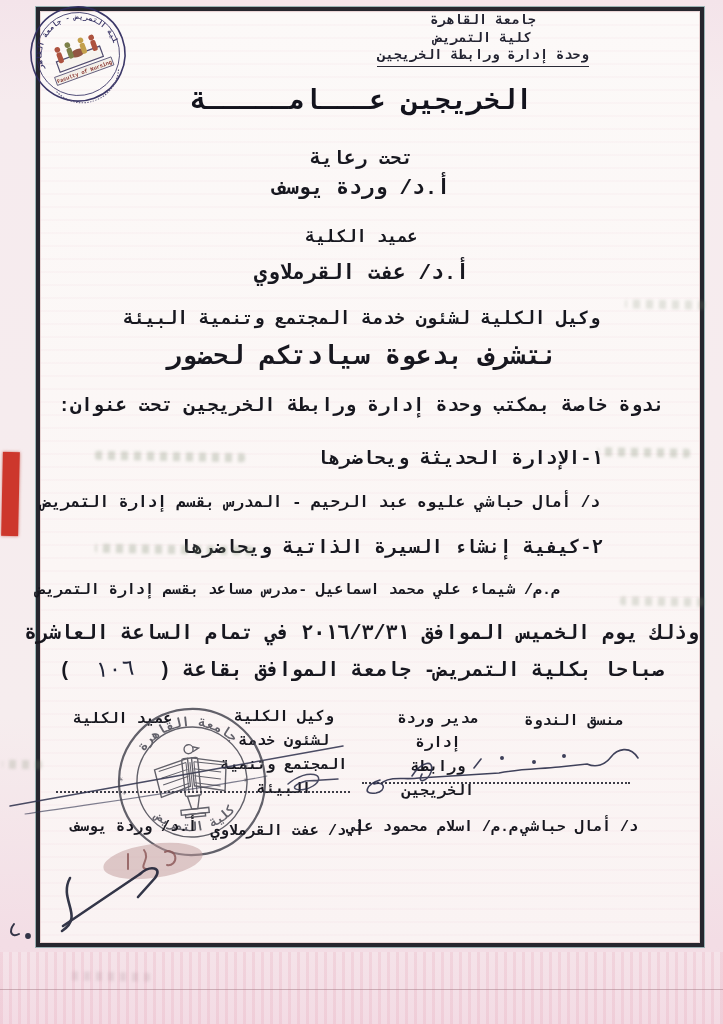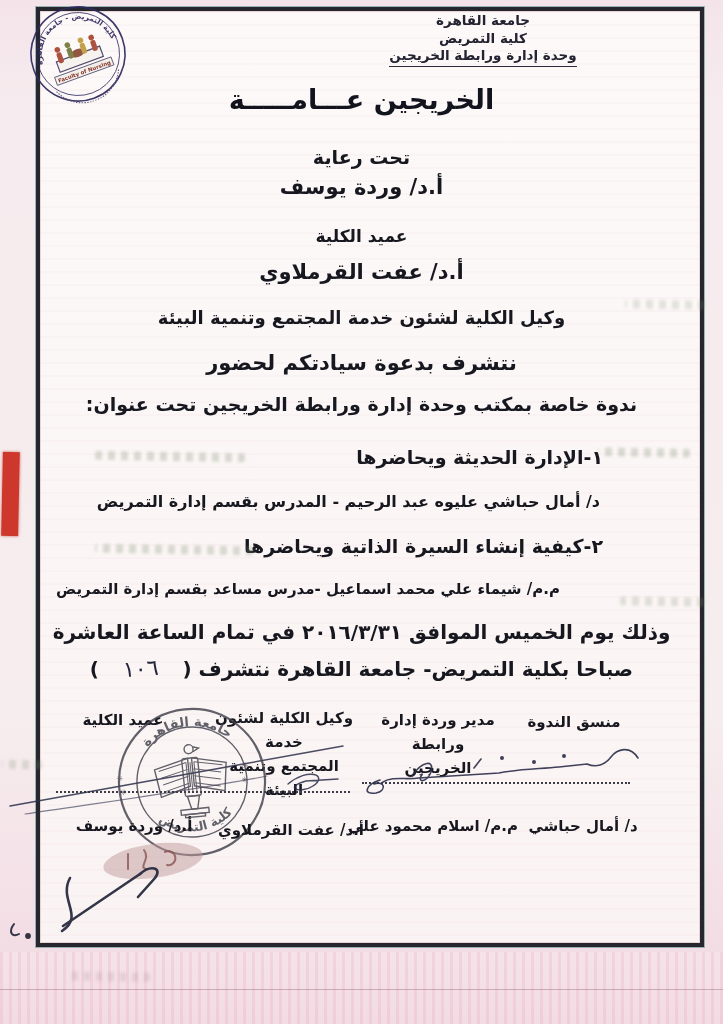--- a/index.html
+++ b/index.html
@@ -8,20 +8,21 @@
     background:#e8dadd;
   }
   .scan{
     position:relative;
     width:723px;height:1024px;
     margin:0;
     background:
       linear-gradient(180deg,#f4e4ea 0%,#f6ebee 10%,#f6edee 70%,#f3dde5 92%,#f2dce4 100%);
     overflow:hidden;
     direction:rtl;
+    font-family:Liberation Mono, monospace;
   }
   
   .frame{
     position:absolute;left:36px;top:7px;width:668px;height:940px;
     background:linear-gradient(180deg,#fcf9f8 0%,#fbf6f5 60%,#faf3f3 100%);
     border:4px solid #26262e;
     box-shadow:0 0 0 1px rgba(45,120,115,.45), inset 0 0 0 1px rgba(150,60,60,.18);
     box-sizing:border-box;
   }
   .frame::after{
@@ -45,21 +46,21 @@
     font-size:13.5px;line-height:17.5px;font-weight:600;color:#232331;
     white-space:normal;
   }
   .hdr .u{display:inline-block;border-bottom:1.4px solid #2a2a36;padding-bottom:1px;}
   .title{top:84px;font-size:27px;font-weight:800;letter-spacing:.5px;color:#13131d;}
   .patronage{top:126px;font-size:19px;font-weight:800;margin-top:20px;}
   .dean-name{top:175px;font-size:21px;font-weight:800;}
   .dean-title{top:226px;font-size:17px;font-weight:800;}
   .vdean-name{top:260px;font-size:21px;font-weight:800;}
   .vdean-title{top:307px;font-size:18px;font-weight:800;}
-  .invite{top:351px;font-size:21px;font-weight:800;}
+  .invite{top:340px;font-size:26px;font-weight:800;}
   .seminar{top:393px;font-size:19px;font-weight:800;}
   .topic-title{right:120px;text-align:right;font-size:19px;font-weight:800;}
   .t1{top:446px;}
   .t2{top:535px;}
   .speaker{font-size:16px;font-weight:700;}
   .s1{top:492px;left:130px;width:470px;text-align:center;}
   .s2{top:580px;left:80px;width:480px;text-align:center;font-size:15px;}
   .datetime{top:620px;font-size:20px;font-weight:800;}
   .venue{top:656px;font-size:20px;font-weight:800;}
   .hall{
@@ -157,21 +158,21 @@
   <div class="tline center invite">نتشرف بدعوة سيادتكم لحضور</div>
   <div class="tline center seminar">ندوة خاصة بمكتب وحدة إدارة ورابطة الخريجين تحت عنوان:</div>
 
   <div class="tline topic-title t1">١-الإدارة الحديثة ويحاضرها</div>
   <div class="tline speaker s1">د/ أمال حباشي عليوه عبد الرحيم - المدرس بقسم إدارة التمريض</div>
   <div class="tline topic-title t2">٢-كيفية إنشاء السيرة الذاتية ويحاضرها</div>
   <div class="tline speaker s2">م.م/ شيماء علي محمد اسماعيل -مدرس مساعد بقسم إدارة التمريض</div>
 
   <div class="tline center datetime">وذلك يوم الخميس الموافق ٢٠١٦/٣/٣١ في تمام الساعة العاشرة</div>
   <div class="tline center venue">
-    <span>صباحا بكلية التمريض- جامعة القاهرة نتشرف (</span><span class="hall">١٠٦</span><span>)</span>
+    <span>صباحا بكلية التمريض- جامعة الموافق بقاعة (</span><span class="hall">١٠٦</span><span>)</span>
   </div>
 
   <div class="sig-title sig-c1">منسق الندوة</div>
   <div class="sig-title sig-c2">مدير وردة إدارة
 ورابطة الخريجين</div>
   <div class="sig-title sig-c3">وكيل الكلية لشئون خدمة
 المجتمع وتنمية البيئة</div>
   <div class="sig-title sig-c4">عميد الكلية</div>
 
   <div class="dotline dot-right"></div>

